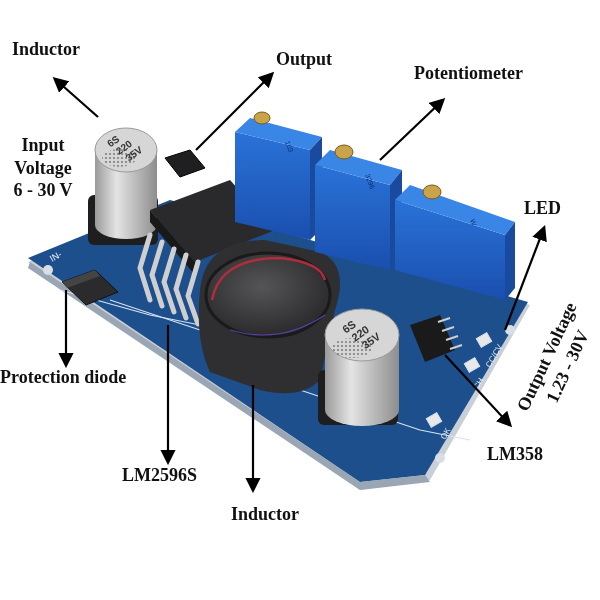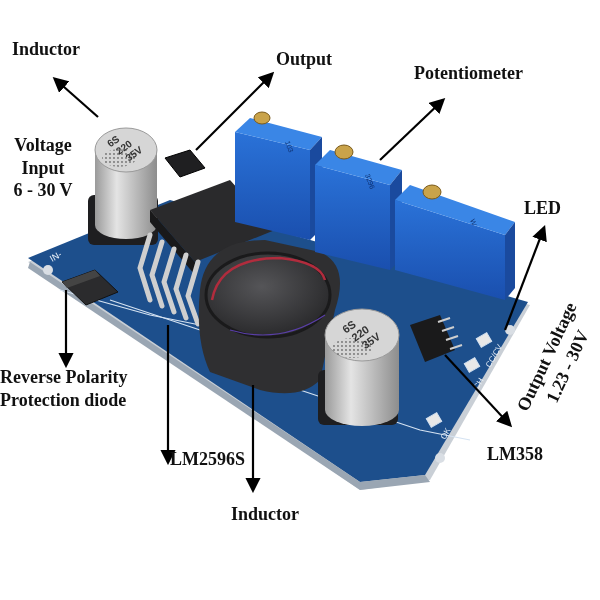--- a/index.html
+++ b/index.html
@@ -159,33 +159,32 @@
       <line x1="445" y1="355" x2="510" y2="425" marker-end="url(#ah)"></line>
     </g>
   </svg>
 
   
   <div class="label" style="left:12px; top:38px;">Inductor</div>
   <div class="label" style="left:276px; top:48px;">Output</div>
   <div class="label" style="left:414px; top:62px;">Potentiometer</div>
 
   <div class="label center" style="left:0px; top:134px; width:86px;">
+    <div>Input</div>
     <div>Voltage</div>
-    <div>Input</div>
     <div>6 - 30 V</div>
   </div>
 
   <div class="label" style="left:524px; top:197px;">LED</div>
 
   <div class="label center rot" style="left:505px; top:420px; transform: rotate(-65deg); width:150px;">
     <div>Output Voltage</div>
     <div>1.23 - 30V</div>
   </div>
 
   <div class="label" style="left:0px; top:366px;">
-    <div>Reverse Polarity</div>
     <div>Protection diode</div>
   </div>
 
-  <div class="label" style="left:122px; top:448px;margin-left:48px;">LM2596S</div>
+  <div class="label" style="left:122px; top:464px;">LM2596S</div>
   <div class="label" style="left:231px; top:503px;">Inductor</div>
   <div class="label" style="left:487px; top:443px;">LM358</div>
 </div>
 
 </body></html>

